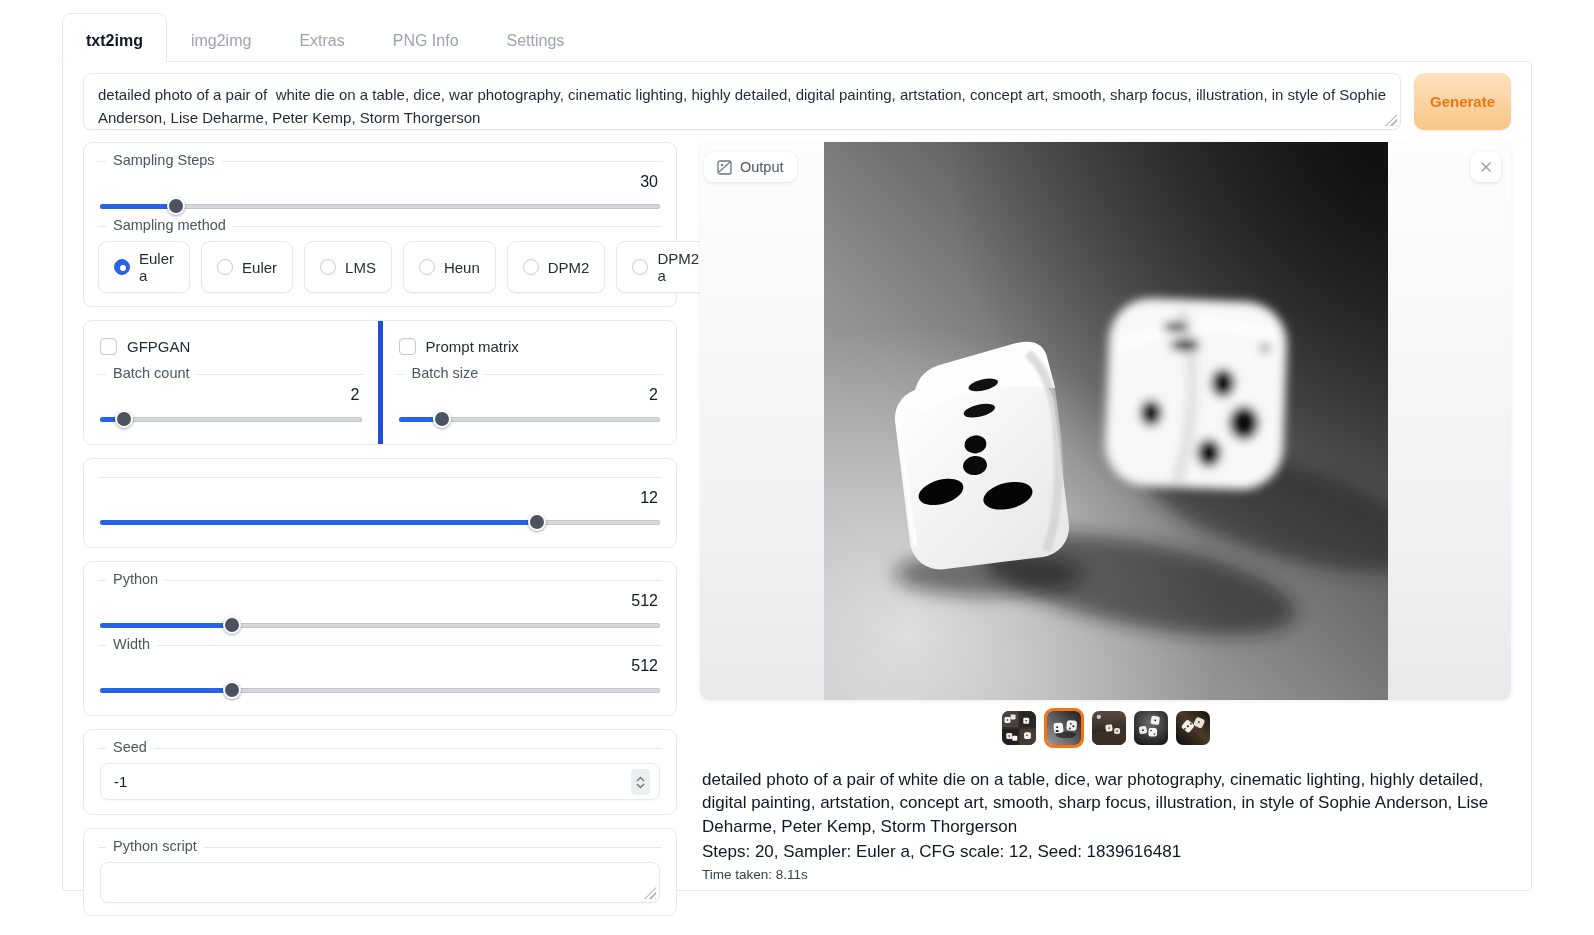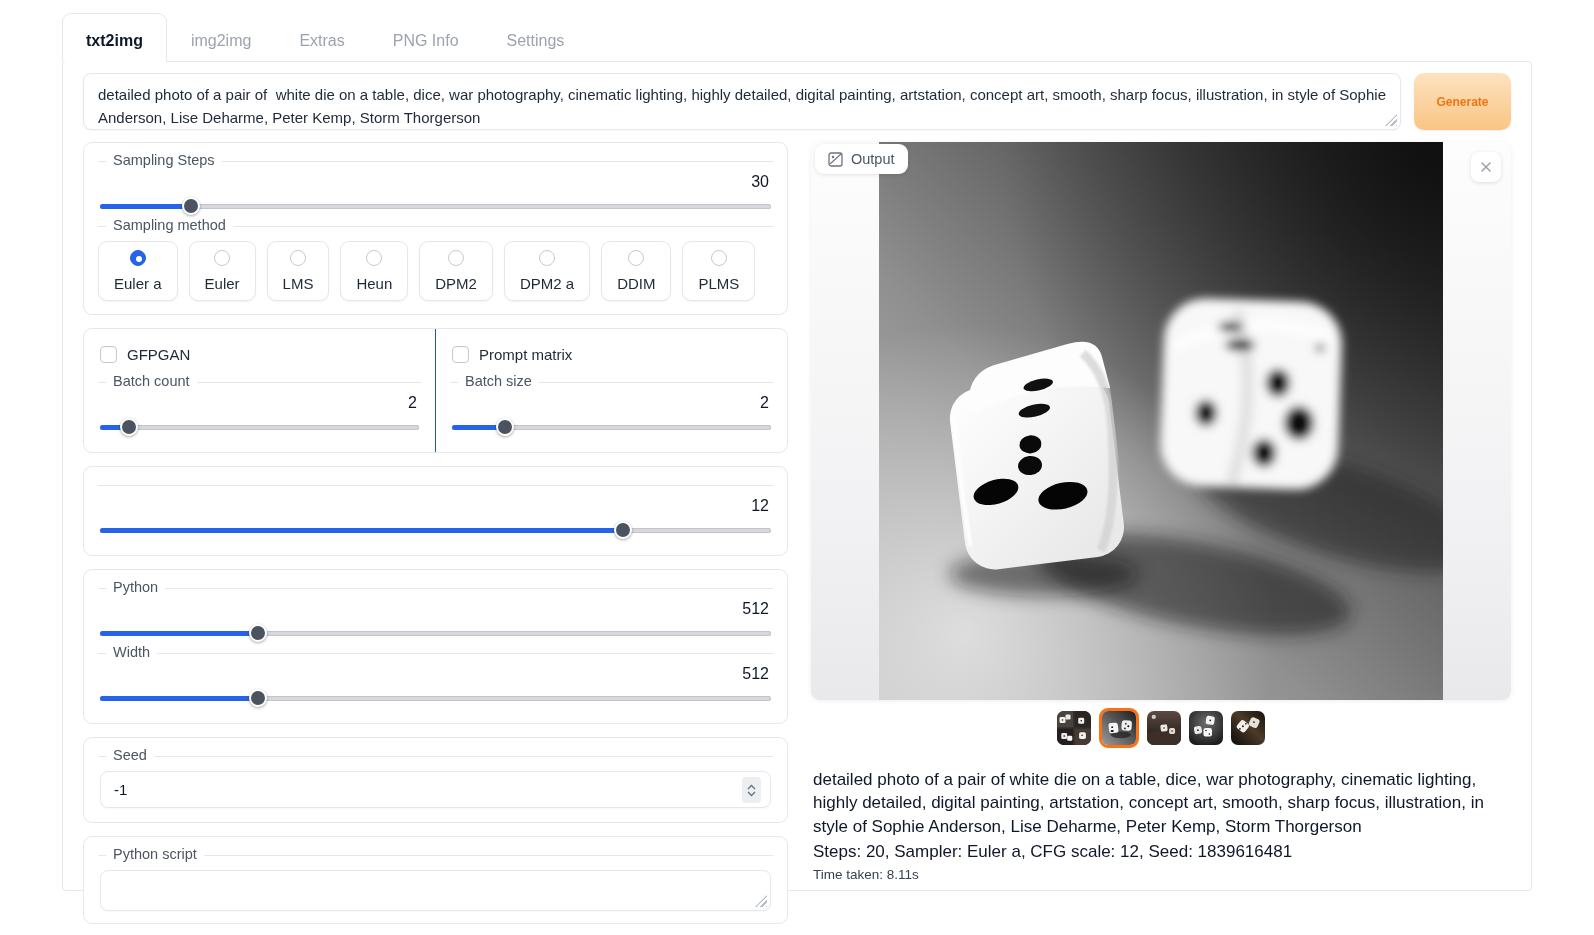--- a/index.html
+++ b/index.html
@@ -24,26 +24,26 @@
   .prompt-box { position:relative; flex:1; }
   .prompt-text { width:100%; height:57px; border:1px solid #e5e7eb; border-radius:8px;
          padding:9px 14px; font-size:15px; line-height:1.55; color:#1f2937;
          font-family:inherit; resize:none; outline:none; display:block;
          box-shadow:0 1px 2px rgba(0,0,0,.03); overflow:hidden; }
   .grip { position:absolute; right:4px; bottom:4px; width:12px; height:12px;
          clip-path:polygon(100% 0,100% 100%,0 100%);
          background:repeating-linear-gradient(135deg,#b9bec6 0 1.5px,transparent 1.5px 4px); }
   .generate-btn { width:97px; height:57px; border:none; border-radius:10px;
          background:linear-gradient(180deg,#fde2c0 0%,#f9c584 100%);
-         color:#ee7612; font-weight:700; font-size:12px; font-family:inherit;
+         color:#ee7612; font-weight:700; font-size:15px; font-family:inherit;
          cursor:pointer; box-shadow:0 1px 2px rgba(0,0,0,.08); }
 
   
   .cols { display:flex; gap:23px; align-items:flex-start; }
-  .left-col { width:705px; flex:none; }
+  .left-col { width:594px; flex:none; }
   .right-col { flex:1; position:relative; }
 
   
   .panel { border:1px solid #e5e7eb; border-radius:9px; padding:8px 14px 10px;
          margin-bottom:13px; background:#fff; }
   .field { position:relative; border-top:1px solid #e5e7eb; margin-top:11px; padding-top:8px; }
   .field:first-child { margin-top:10px; }
   .legend { position:absolute; top:-10px; left:8px; background:#fff; padding:0 7px;
          font-size:14.5px; color:#4b5563; white-space:nowrap; }
   .slider-num { text-align:right; font-size:16px; color:#0f172a; margin:3px 4px 6px 0; }
@@ -55,53 +55,53 @@
   .range-fill { position:absolute; top:6.5px; left:0; height:5px; border-radius:3px;
          background:#2563eb; width:var(--pct,50%); }
   .range-handle { position:absolute; top:0; width:18px; height:18px; border-radius:50%;
          background:#4b5360; border:2.5px solid #fff; box-shadow:0 1px 3px rgba(0,0,0,.35);
          left:calc(var(--pct,50%) - 9px); }
 
   
   .radio-row { display:flex; gap:11px; padding:6px 0 3px; }
   .radio-pill { display:flex; align-items:center; gap:9px; padding:8px 15px;
          border:1px solid #e5e7eb; border-radius:9px; background:#fff; cursor:pointer;
-         font-size:15px; color:#1f2937; box-shadow:0 1px 2px rgba(0,0,0,.05);flex-direction:column; }
+         font-size:15px; color:#1f2937; box-shadow:0 1px 2px rgba(0,0,0,.05); }
   .radio-dot { width:16px; height:16px; border-radius:50%; border:1px solid #c6cad2;
          background:#fff; position:relative; flex:none; }
   .radio-pill.checked .radio-dot { background:#2563eb; border-color:#2563eb; }
   .radio-pill.checked .radio-dot::after { content:""; position:absolute; left:5px; top:5px;
          width:6px; height:6px; border-radius:50%; background:#fff; }
 
   
   .check-row { display:flex; align-items:center; gap:10px; padding:9px 2px 8px;
          font-size:15px; color:#1f2937; cursor:pointer; }
   .checkbox { width:17px; height:17px; border:1px solid #c6cad2; border-radius:4px;
          background:#fff; box-shadow:inset 0 1px 2px rgba(0,0,0,.04); flex:none; }
 
   
   .split { display:flex; padding:0; }
   .split-col { flex:1; padding:8px 14px 10px; }
-  .split-col.first { border-right:1px solid #1d4ed8; }
+  .split-col.first { border-right:5px solid #1d4ed8; }
 
   
   .text-input { position:relative; display:flex; align-items:center; height:37px;
          border:1px solid #e5e7eb; border-radius:8px; margin:6px 2px 4px;
          padding:0 34px 0 13px; font-size:15px; color:#0f172a;
          box-shadow:0 1px 2px rgba(0,0,0,.03); }
   .spinner { position:absolute; right:9px; top:5px; width:19px; height:26px;
          background:#eceef1; border-radius:4px; display:flex; flex-direction:column;
          align-items:center; justify-content:center; gap:1px; cursor:pointer; color:#6b7280; }
   .script-box { position:relative; margin:6px 2px 2px; }
   .script-area { width:100%; height:41px; border:1px solid #e5e7eb; border-radius:8px;
          resize:none; outline:none; font-family:inherit; font-size:15px; padding:8px 12px;
          display:block; box-shadow:0 1px 2px rgba(0,0,0,.03); }
 
   
-  .output-chip { position:absolute; top:2px; left:4px; z-index:3; display:flex;
+  .output-chip { position:absolute; top:10px; left:4px; z-index:3; display:flex;
          align-items:center; gap:8px; background:#fff; border-radius:9px;
          padding:7px 13px; font-size:14.5px; color:#4b5563;
          box-shadow:0 1px 4px rgba(0,0,0,.10); }
   .image-stage { position:relative; height:558px; border-radius:9px; overflow:hidden;
          background:linear-gradient(180deg,#fdfdfd 0%,#f1f1f3 70%,#e9e9ec 100%);
          display:flex; justify-content:center; box-shadow:0 1px 5px rgba(0,0,0,.07); }
   .main-image { width:564px; height:558px; flex:none; }
   .close-btn { position:absolute; top:10px; right:10px; z-index:3; width:30px; height:30px;
          background:#fff; border:none; border-radius:8px; color:#9ca3af; font-size:16px;
          box-shadow:0 1px 4px rgba(0,0,0,.12); cursor:pointer; display:flex;

